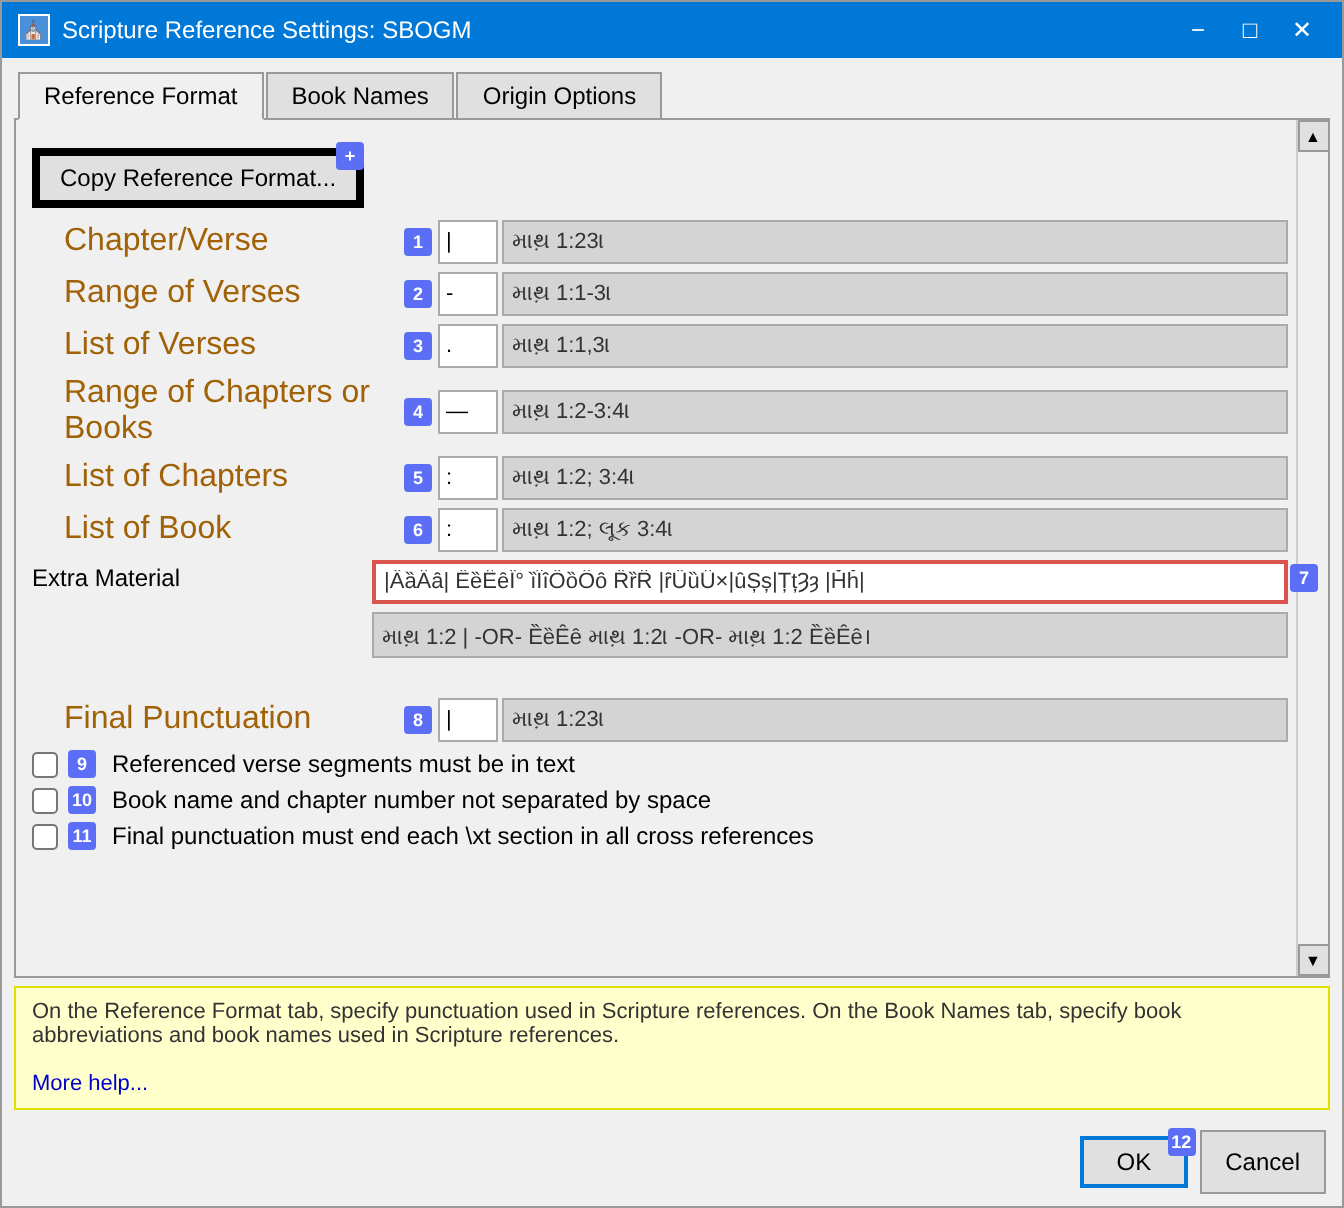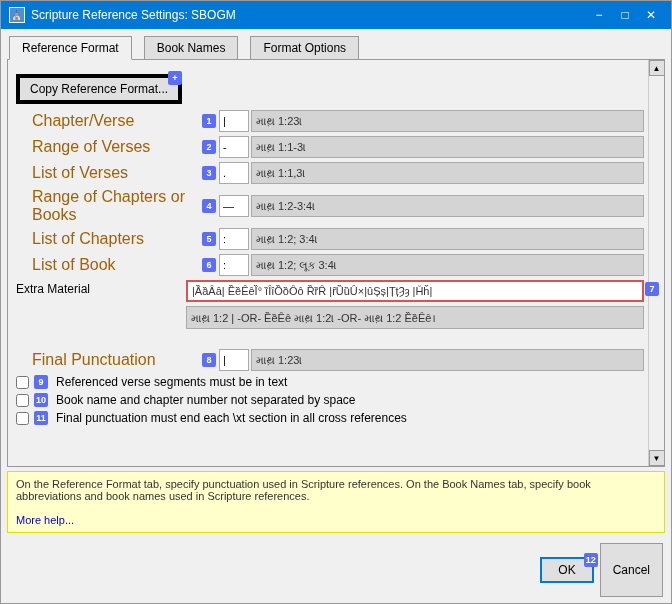--- a/index.html
+++ b/index.html
@@ -64,21 +64,21 @@
       flex: 1;
       display: flex;
       flex-direction: column;
       overflow: hidden;
     }
 
     .tabs {
       display: flex;
       background: #f0f0f0;
       padding: 6px 8px 0;
-      gap: 12px;
+      gap: 1px;
     }
 
     .tab {
       padding: 4px 12px;
       border: 1px solid #999;
       background: #e0e0e0;
       cursor: pointer;
       font-size: 12px;
       border-bottom: none;
       position: relative;
@@ -266,21 +266,21 @@
       padding: 4px 16px;
       cursor: pointer;
       font-size: 12px;
       min-width: 50px;
       position: relative;
     }
 
     .btn-cancel {
       background: #e0e0e0;
       border: 1px solid #999;
-      padding: 19px 12px;
+      padding: 8px 12px;
       cursor: pointer;
       font-size: 12px;
     }
 
     .extra-row {
       display: flex;
       align-items: flex-start;
       margin-bottom: 4px;
       position: relative;
     }
@@ -323,21 +323,21 @@
   <div class="content">
 
     <div class="tabs">
       <div class="tab active">
         <span>Reference Format</span>
       </div>
       <div class="tab">
         <span>Book Names</span>
       </div>
       <div class="tab">
-        <span>Format Options</span>
+        <span>Origin Options</span>
       </div>
     </div>
 
     <div class="tab-content">
       <div class="scrollable-area" style="padding-right: 20px;">
 
         <div class="copy-btn-row">
           <button class="copy-btn">Copy Reference Format...</button>
           <span class="badge" style="left: 152px; top: 3px;">+</span>
         </div>

